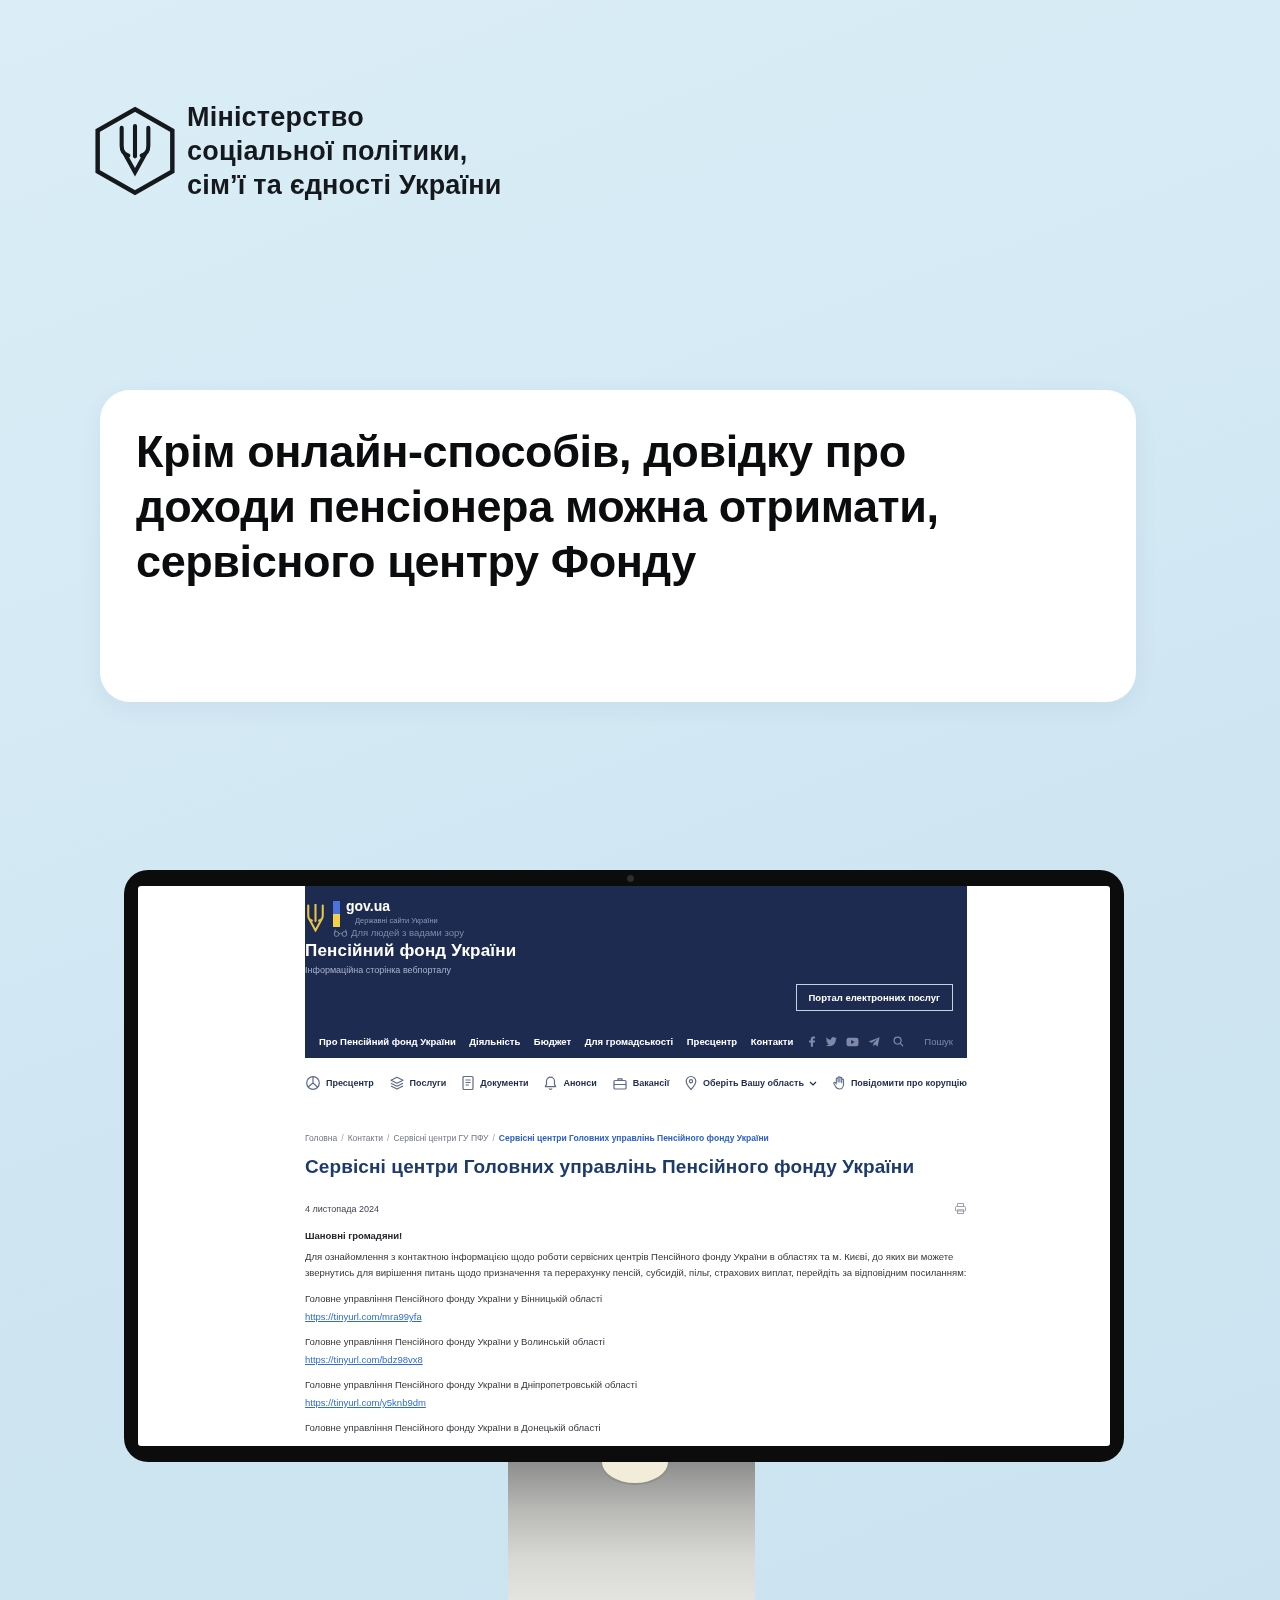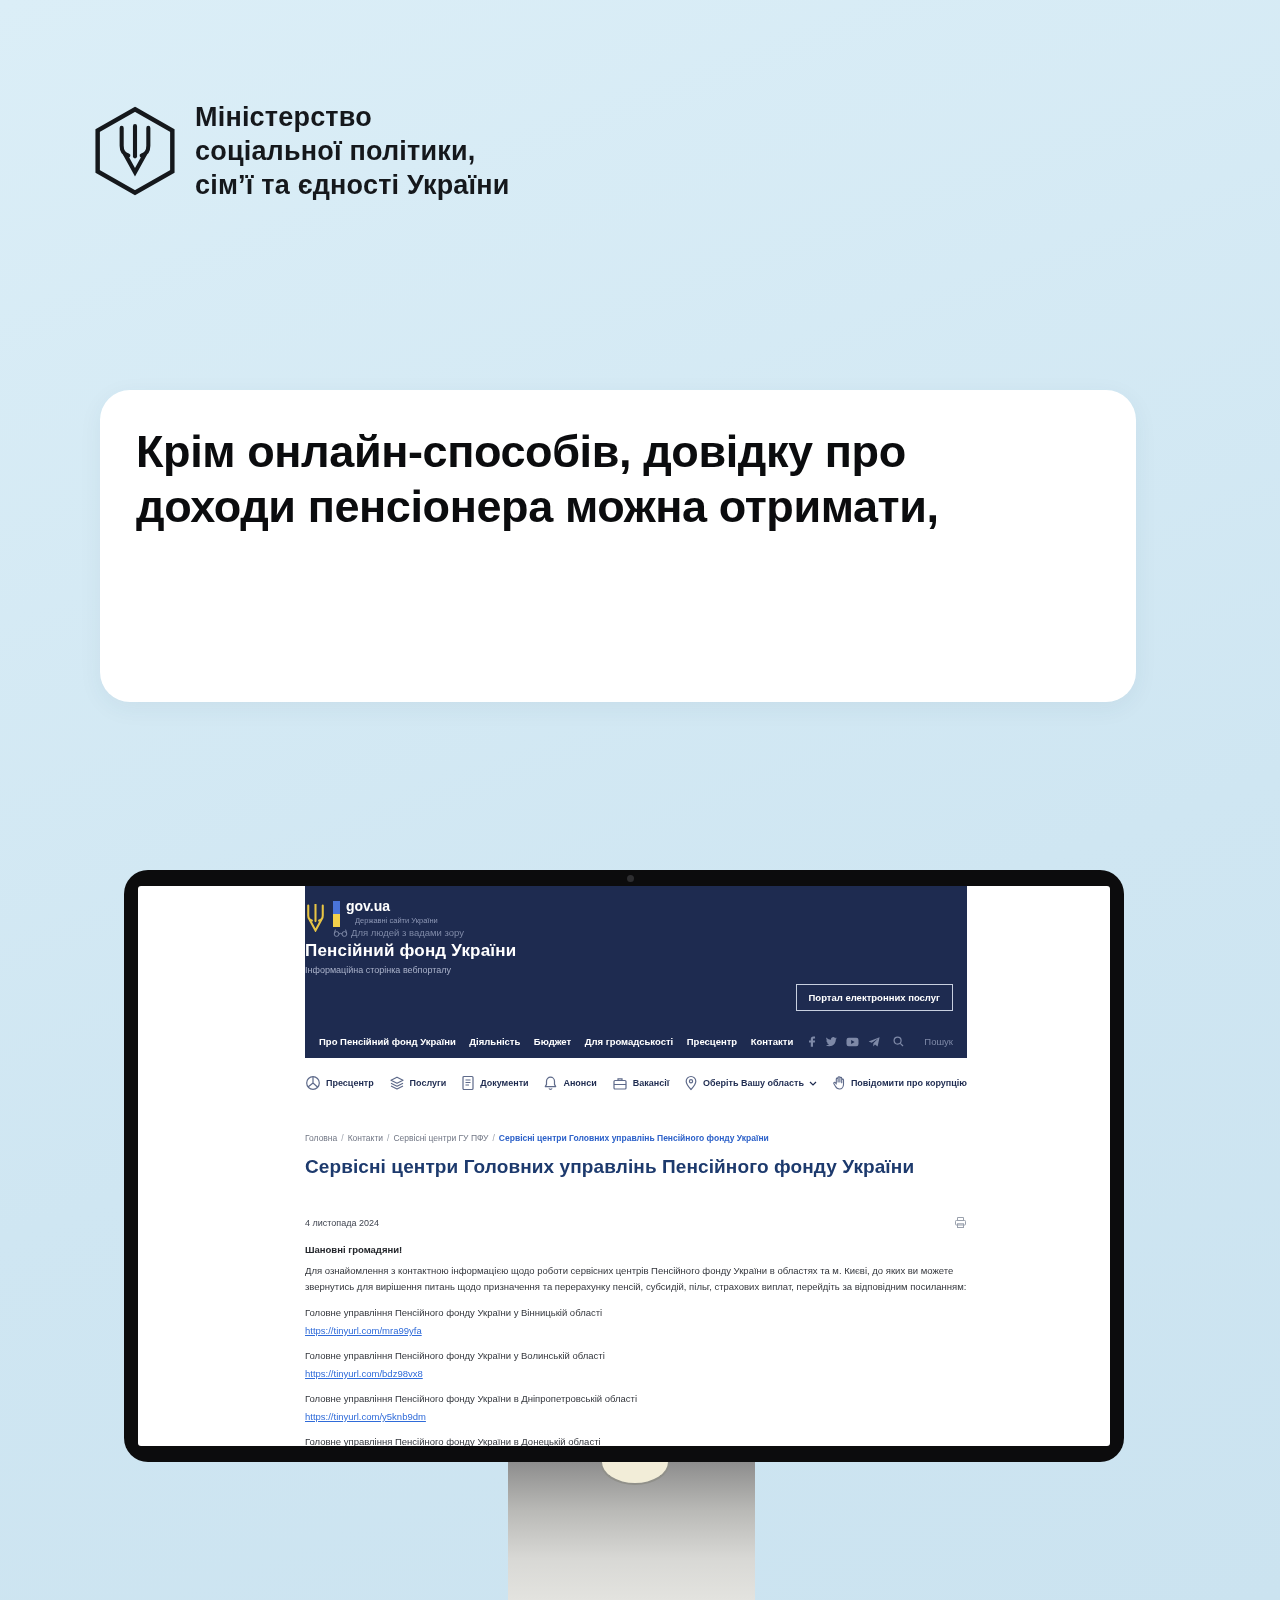--- a/index.html
+++ b/index.html
@@ -3,21 +3,21 @@
 <meta charset="utf-8">
 <style>
   * { margin:0; padding:0; box-sizing:border-box; }
   html,body { width:1280px; height:1600px; }
   body {
     font-family:"Liberation Sans", sans-serif;
     background:linear-gradient(160deg,#dbeef7 0%,#cfe6f2 60%,#cbe3f0 100%);
     position:relative; overflow:hidden;
   }
   
-  .ministry { position:absolute; left:95px; top:100px; display:flex; align-items:center; gap:20px; }
+  .ministry { position:absolute; left:95px; top:100px; display:flex; align-items:center; gap:12px; }
   .ministry-name { font-size:27px; font-weight:bold; color:#15181c; line-height:34px; letter-spacing:.2px; }
   
   .card {
     position:absolute; left:100px; top:390px; width:1036px; height:312px;
     background:#ffffff; border-radius:30px; box-shadow:0 6px 24px rgba(30,60,90,.06);
     padding:34px 36px;
   }
   .headline { font-size:45px; line-height:55px; font-weight:bold; color:#0b0c0e; letter-spacing:-.4px; }
   
   .monitor { position:absolute; left:124px; top:870px; width:1000px; height:592px; background:#0c0c0d; border-radius:24px; }
@@ -49,21 +49,21 @@
   .soc { display:flex; align-items:center; gap:9px; }
   .search-box { display:flex; align-items:center; gap:20px; color:#7e89a7; font-size:9.5px;text-align:right; }
   
   .quicknav { height:50px; display:flex; align-items:center; justify-content:space-between; }
   .qitem { display:flex; align-items:center; gap:5px; font-size:9px; font-weight:bold; color:#1e2b50; white-space:nowrap; cursor:pointer; }
   
   .breadcrumb { margin-top:25px; font-size:8.5px; color:#707684; }
   .breadcrumb .sep { margin:0 4px; color:#9aa0ab; }
   .breadcrumb .active { color:#2c61c9; font-weight:bold; }
   .page-title { margin-top:13px; font-size:19px; font-weight:bold; color:#1d3a6d; letter-spacing:.1px; }
-  .meta-row { margin-top:38px; display:flex; justify-content:space-between; align-items:center;text-align:center; }
+  .meta-row { margin-top:24px; display:flex; justify-content:space-between; align-items:center;text-align:center; }
   .date { font-size:9px; color:#3f4450; }
   .greeting { margin-top:15px; font-size:9.5px; font-weight:bold; color:#23262b; }
   .intro { margin-top:8px; font-size:9.5px; line-height:16px; color:#33363c; }
   .link-item { margin-top:11px; }
   .link-item:first-of-type { margin-top:23px; }
   .link-label { font-size:9.5px; color:#33363c; line-height:13px; }
   .link-url { display:inline-block; margin-top:5px; font-size:9.5px; color:#2f6bd9; text-decoration:underline; line-height:13px; }
   svg { display:block; }
 </style>
 </head>
@@ -85,20 +85,21 @@
     <div>Міністерство</div>
     <div>соціальної політики,</div>
     <div>сім’ї та єдності України</div>
   </div>
 </div>
 
 <div class="card">
   <div class="headline">
     <div>Крім онлайн-способів, довідку про</div>
     <div>доходи пенсіонера можна отримати,</div>
+    <div>сервісного центру Фонду</div>
   </div>
 </div>
 
 <div class="monitor">
   <div class="camera-dot"></div>
   <div class="screen">
     <div class="webcol">
 
       <div class="site-header">
         <div class="hdr-top">

